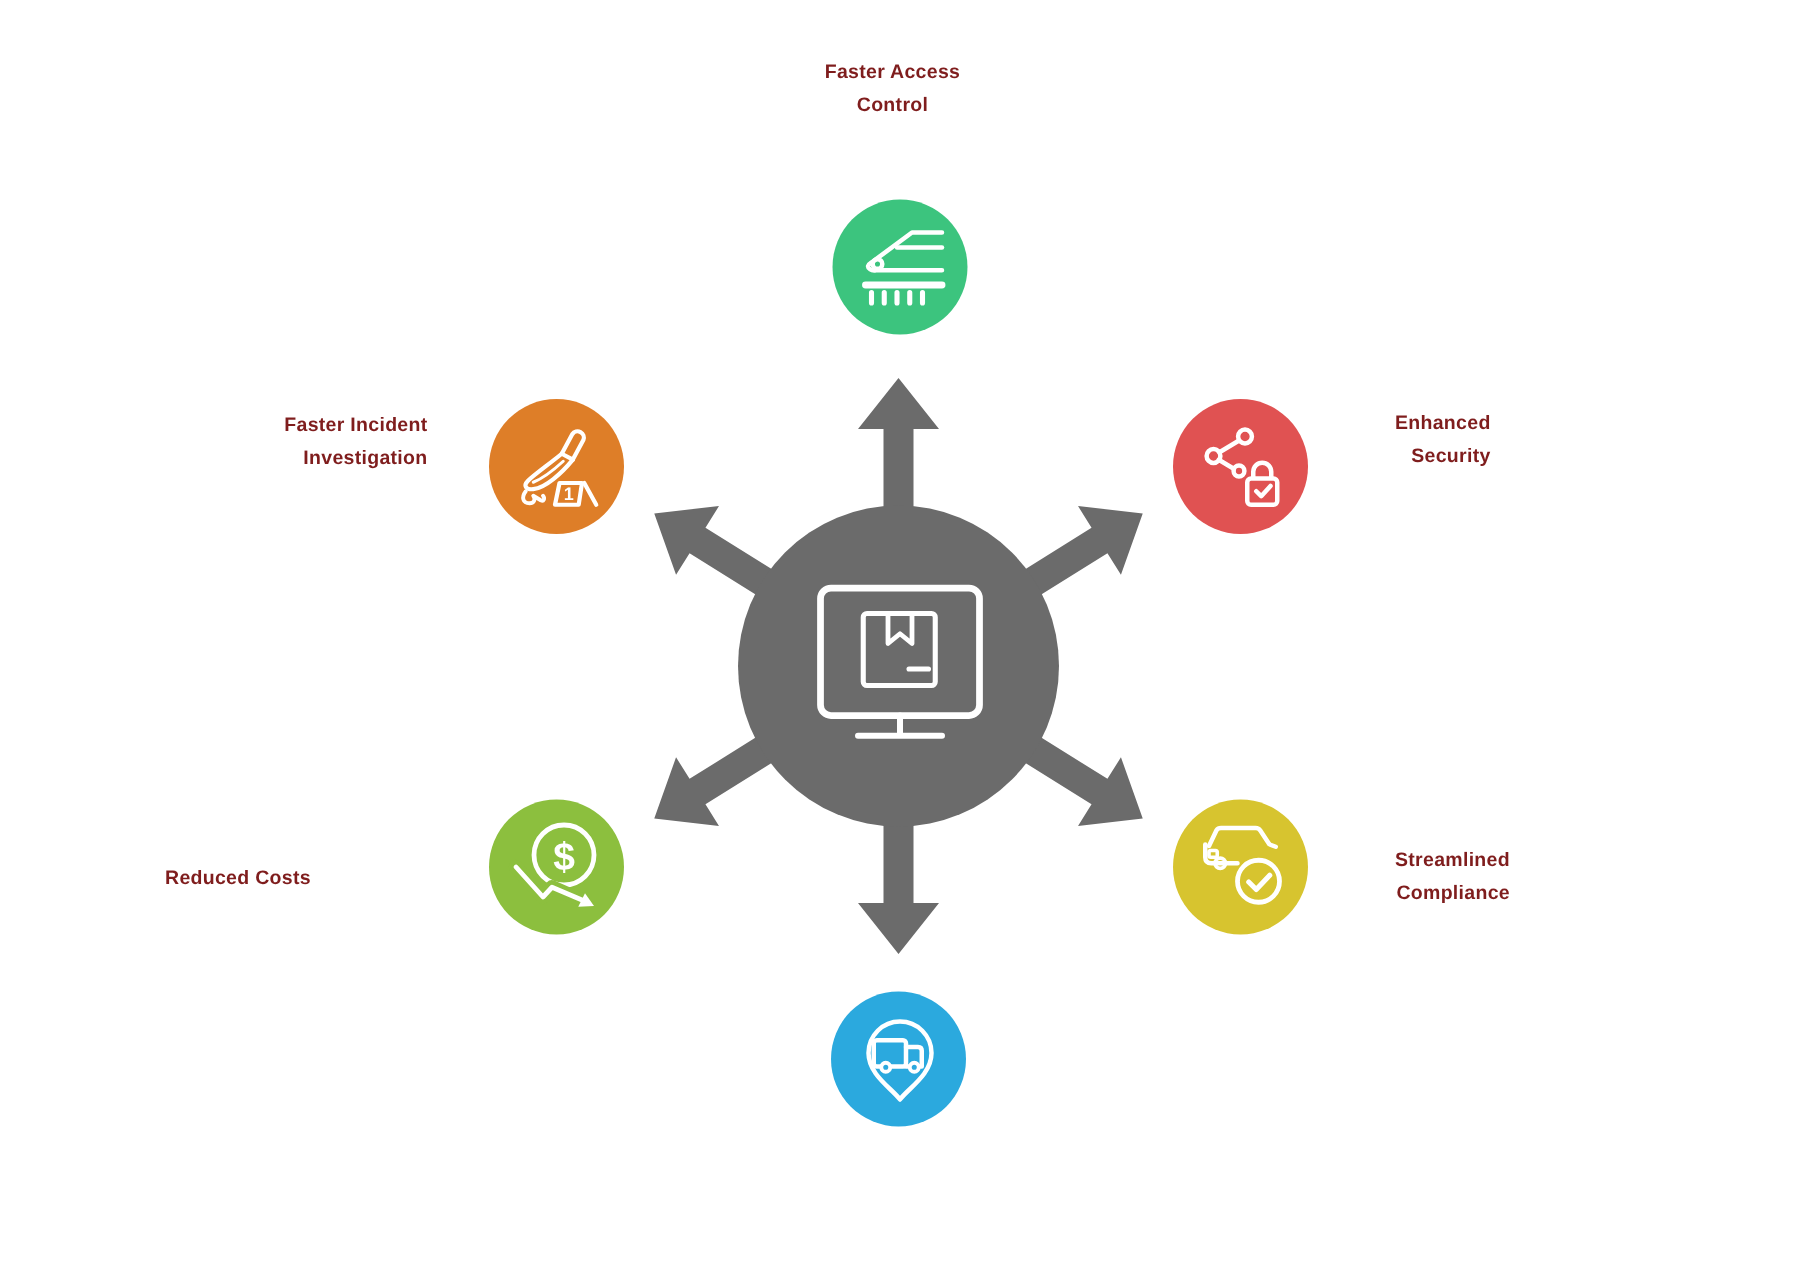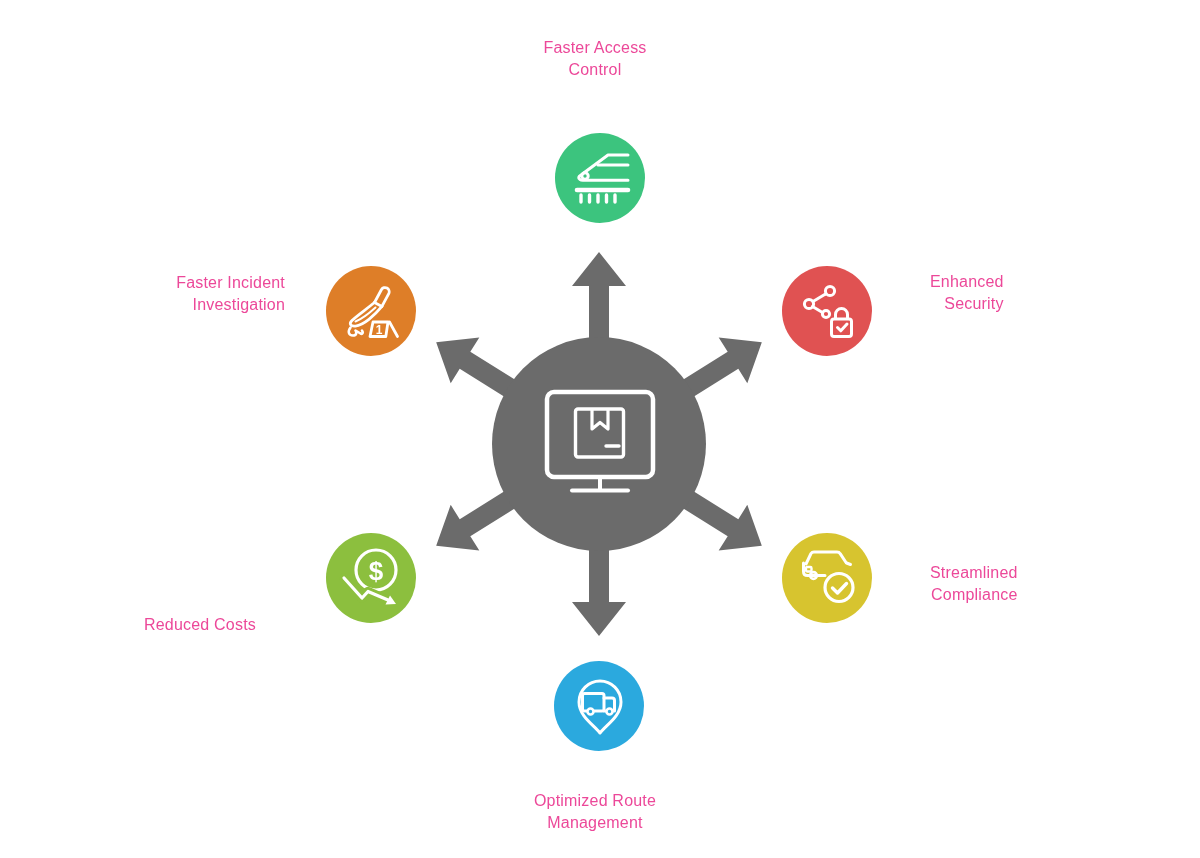--- a/index.html
+++ b/index.html
@@ -9,28 +9,28 @@
   }
   .hub-svg{position:absolute;left:0;top:0;}
   .node{position:absolute;width:92px;height:92px;}
   .pos-top{left:554px;top:132px;}
   .pos-tr{left:781px;top:265px;}
   .pos-br{left:781px;top:532px;}
   .pos-bottom{left:553px;top:660px;}
   .pos-bl{left:325px;top:532px;}
   .pos-tl{left:325px;top:265px;}
   .label{
-    position:absolute;font-weight:400;font-size:16px;line-height:22px;
-    color:#ec4899;white-space:pre-line;letter-spacing:.2px;
+    position:absolute;font-weight:700;font-size:13px;line-height:22px;
+    color:#7f1d1d;white-space:pre-line;letter-spacing:.2px;
   }
   .label-top{left:475px;top:37px;width:240px;text-align:center;}
   .label-tl{left:105px;top:272px;width:180px;text-align:right;}
   .label-tr{left:930px;top:271px;text-align:right;}
   .label-br{left:930px;top:562px;text-align:right;}
-  .label-bl{left:110px;top:574px;width:180px;text-align:center;margin-top:40px;}
+  .label-bl{left:110px;top:574px;width:180px;text-align:left;}
   .label-bottom{left:475px;top:790px;width:240px;text-align:center;}
   .icon-stroke{fill:none;stroke:#ffffff;stroke-linecap:round;stroke-linejoin:round;}
 </style>
 </head>
 <body>
 
 <div class="canvas">
 
   <svg class="hub-svg" width="1200" height="858" viewBox="0 0 1200 858">
     <g fill="#6b6b6b">
@@ -137,19 +137,17 @@
       </g>
     </svg>
   </div>
 
   <div class="label label-top">Faster Access
 Control</div>
   <div class="label label-tr">Enhanced
 Security</div>
   <div class="label label-br">Streamlined
 Compliance</div>
-  <div class="label label-bottom">Optimized Route
-Management</div>
   <div class="label label-bl">Reduced Costs</div>
   <div class="label label-tl">Faster Incident
 Investigation</div>
 
 </div>
 
 </body></html>

